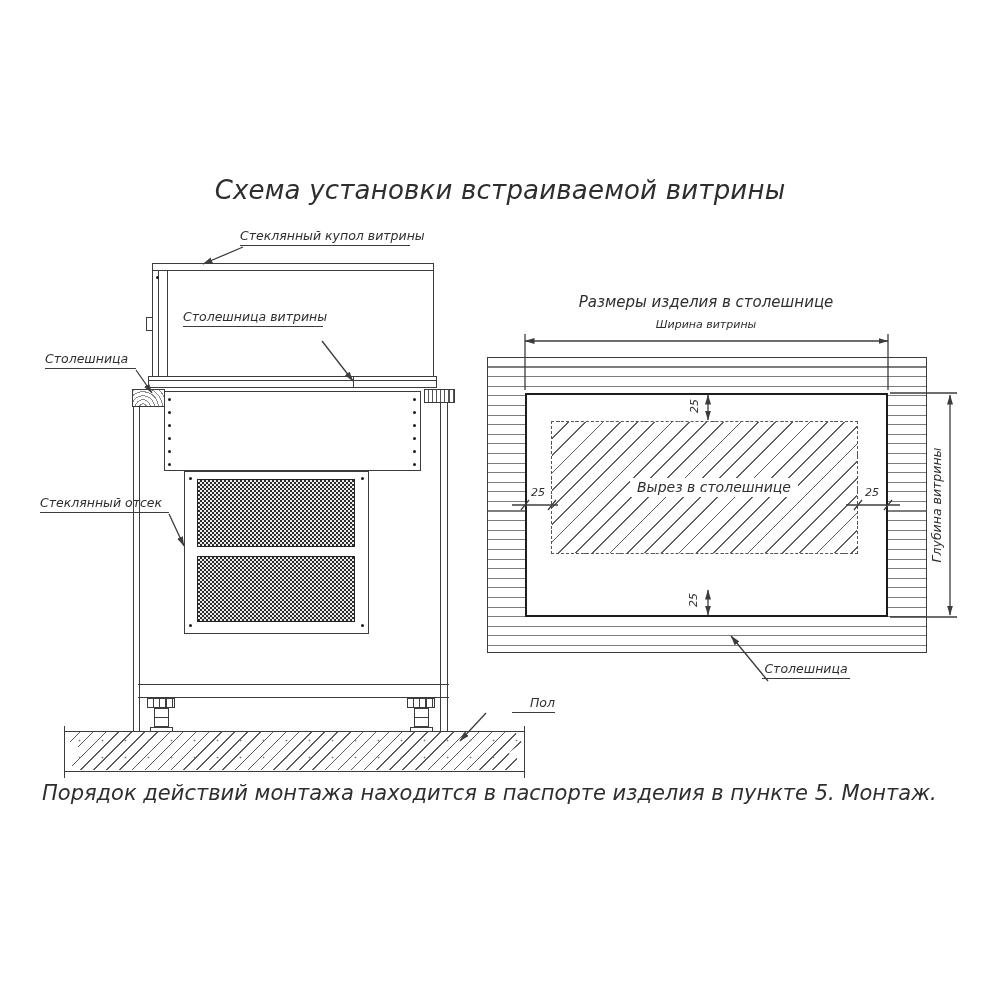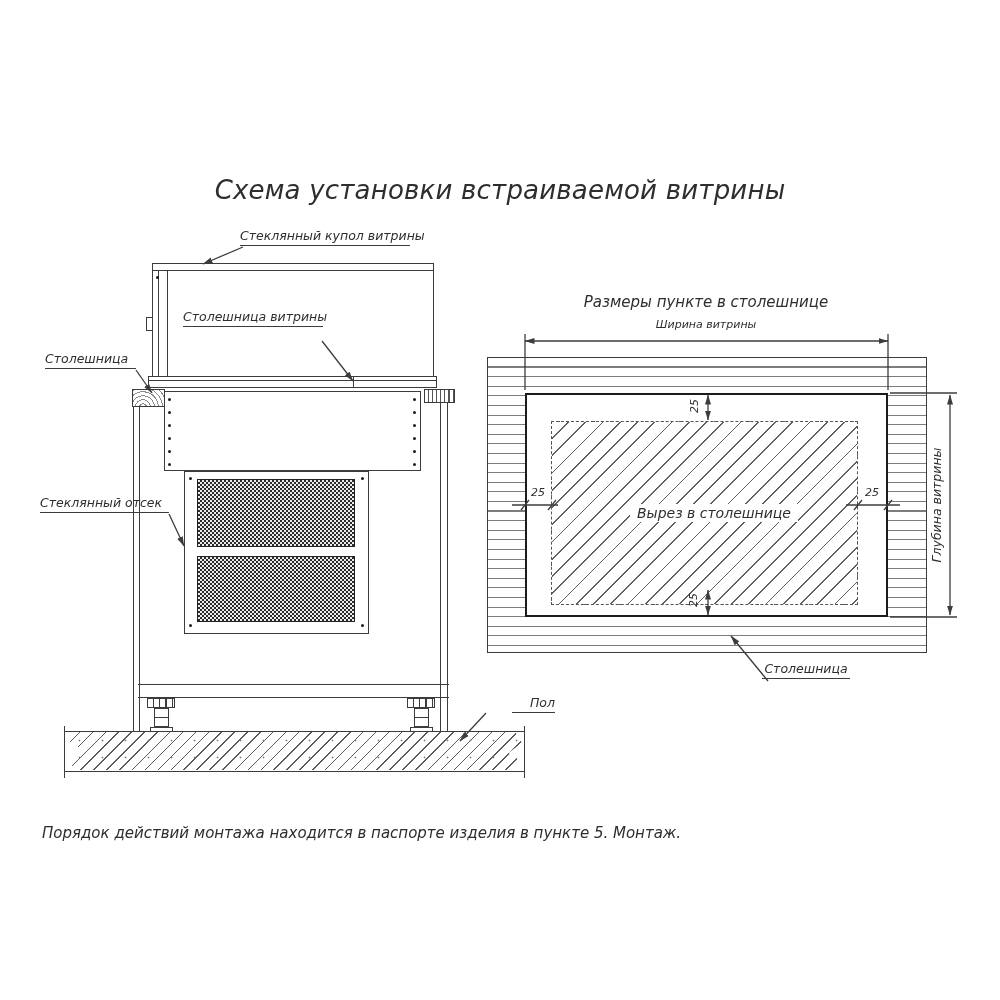--- a/index.html
+++ b/index.html
@@ -105,37 +105,37 @@
     <div class="lbl leader-lbl" style="left:183px;top:310px;width:140px;text-align:left;">Столешница витрины</div>
     <div class="lbl leader-lbl" style="left:45px;top:352px;width:91px;text-align:left;">Столешница</div>
     <div class="lbl leader-lbl" style="left:40px;top:496px;width:129px;text-align:left;">Стеклянный отсек</div>
     <div class="lbl leader-lbl" style="left:512px;top:696px;width:43px;text-align:right;">Пол</div>
   </div>
 
   <div>
 
     <div class="box hstripes" style="left:487px;top:357px;width:440px;height:296px;"></div>
     <div class="bold-box" style="left:525px;top:393px;width:363px;height:224px;"></div>
-    <div class="abs hatch45" style="left:551px;top:421px;width:307px;height:184px;border:1.4px dashed #555;box-sizing:border-box;display:flex;align-items:center;justify-content:center;padding-left:19px;">
+    <div class="abs hatch45" style="left:551px;top:421px;width:307px;height:133px;border:1.4px dashed #555;box-sizing:border-box;display:flex;align-items:center;justify-content:center;padding-left:19px;">
       <span class="lbl" style="position:static;font-size:14px;background:#fff;padding:1px 7px;">Вырез в столешнице</span>
     </div>
 
-    <div class="lbl sub" style="left:556px;top:294px;width:300px;">Размеры пункте в столешнице</div>
+    <div class="lbl sub" style="left:556px;top:294px;width:300px;">Размеры изделия в столешнице</div>
     <div class="lbl dim" style="left:556px;top:319px;width:300px;">Ширина витрины</div>
     <div class="lbl dim rot" style="left:863px;top:497px;width:150px;height:16px;font-size:12.5px;">Глубина витрины</div>
 
     <div class="lbl d25 rot" style="left:686px;top:399px;width:20px;height:14px;">25</div>
     <div class="lbl d25 rot" style="left:685px;top:593px;width:20px;height:14px;">25</div>
     <div class="lbl d25" style="left:527px;top:487px;width:22px;">25</div>
     <div class="lbl d25" style="left:861px;top:487px;width:22px;">25</div>
 
     <div class="lbl leader-lbl" style="left:762px;top:662px;width:88px;text-align:center;">Столешница</div>
   </div>
 
-  <div class="lbl" style="left:42px;top:825px;font-size:15px;">Порядок действий монтажа находится в паспорте изделия в пункте 5. Монтаж.</div>
+  <div class="lbl" style="left:42px;top:781px;font-size:21px;">Порядок действий монтажа находится в паспорте изделия в пункте 5. Монтаж.</div>
 
   <svg class="overlay" width="1000" height="1000" viewBox="0 0 1000 1000">
     <defs>
       <marker id="arr" markerWidth="11" markerHeight="8" refX="9.5" refY="4" orient="auto-start-reverse" markerUnits="userSpaceOnUse">
         <path d="M0,1 L10,4 L0,7 Z" fill="#3c3c3c"></path>
       </marker>
     </defs>
     <g stroke="#3c3c3c" stroke-width="1.3" fill="none">
 
       <path d="M243,247 L203,264" marker-end="url(#arr)"></path>

